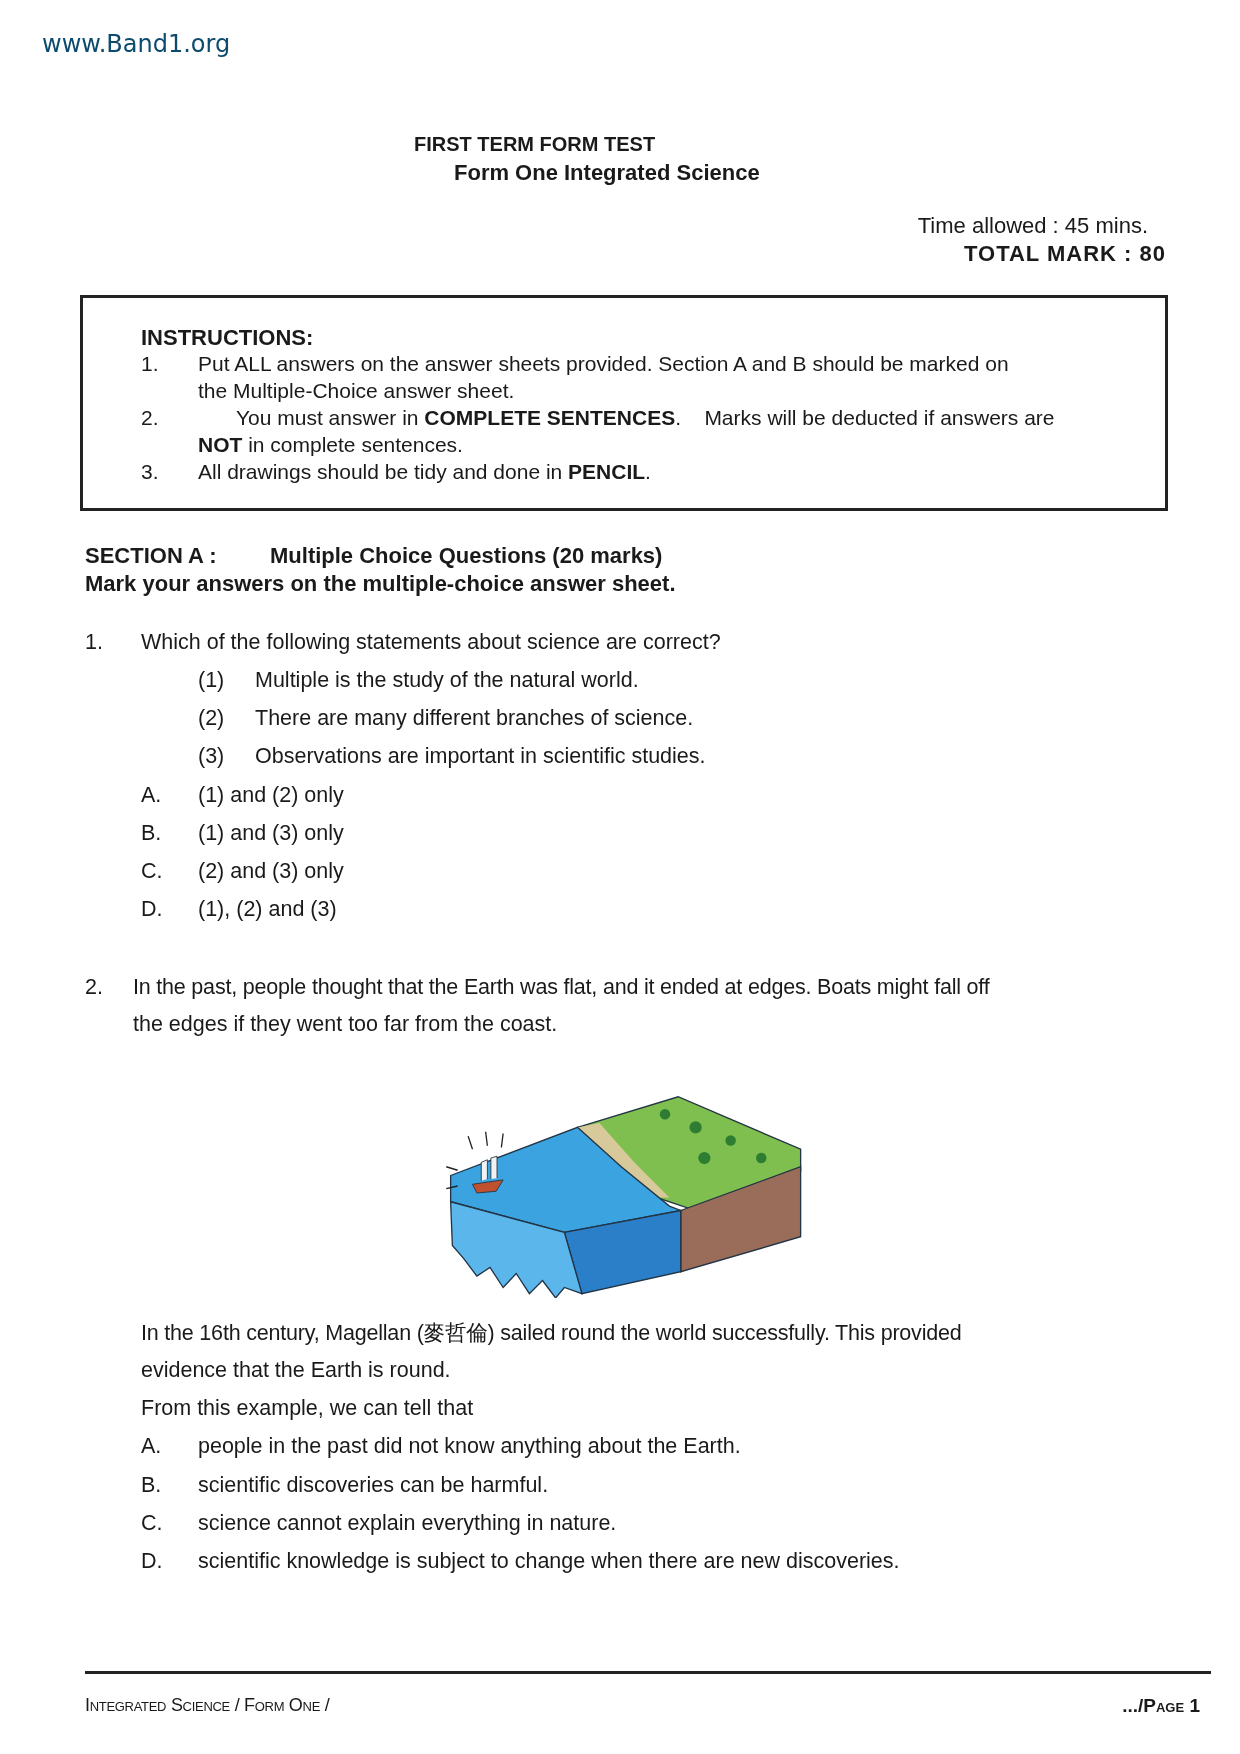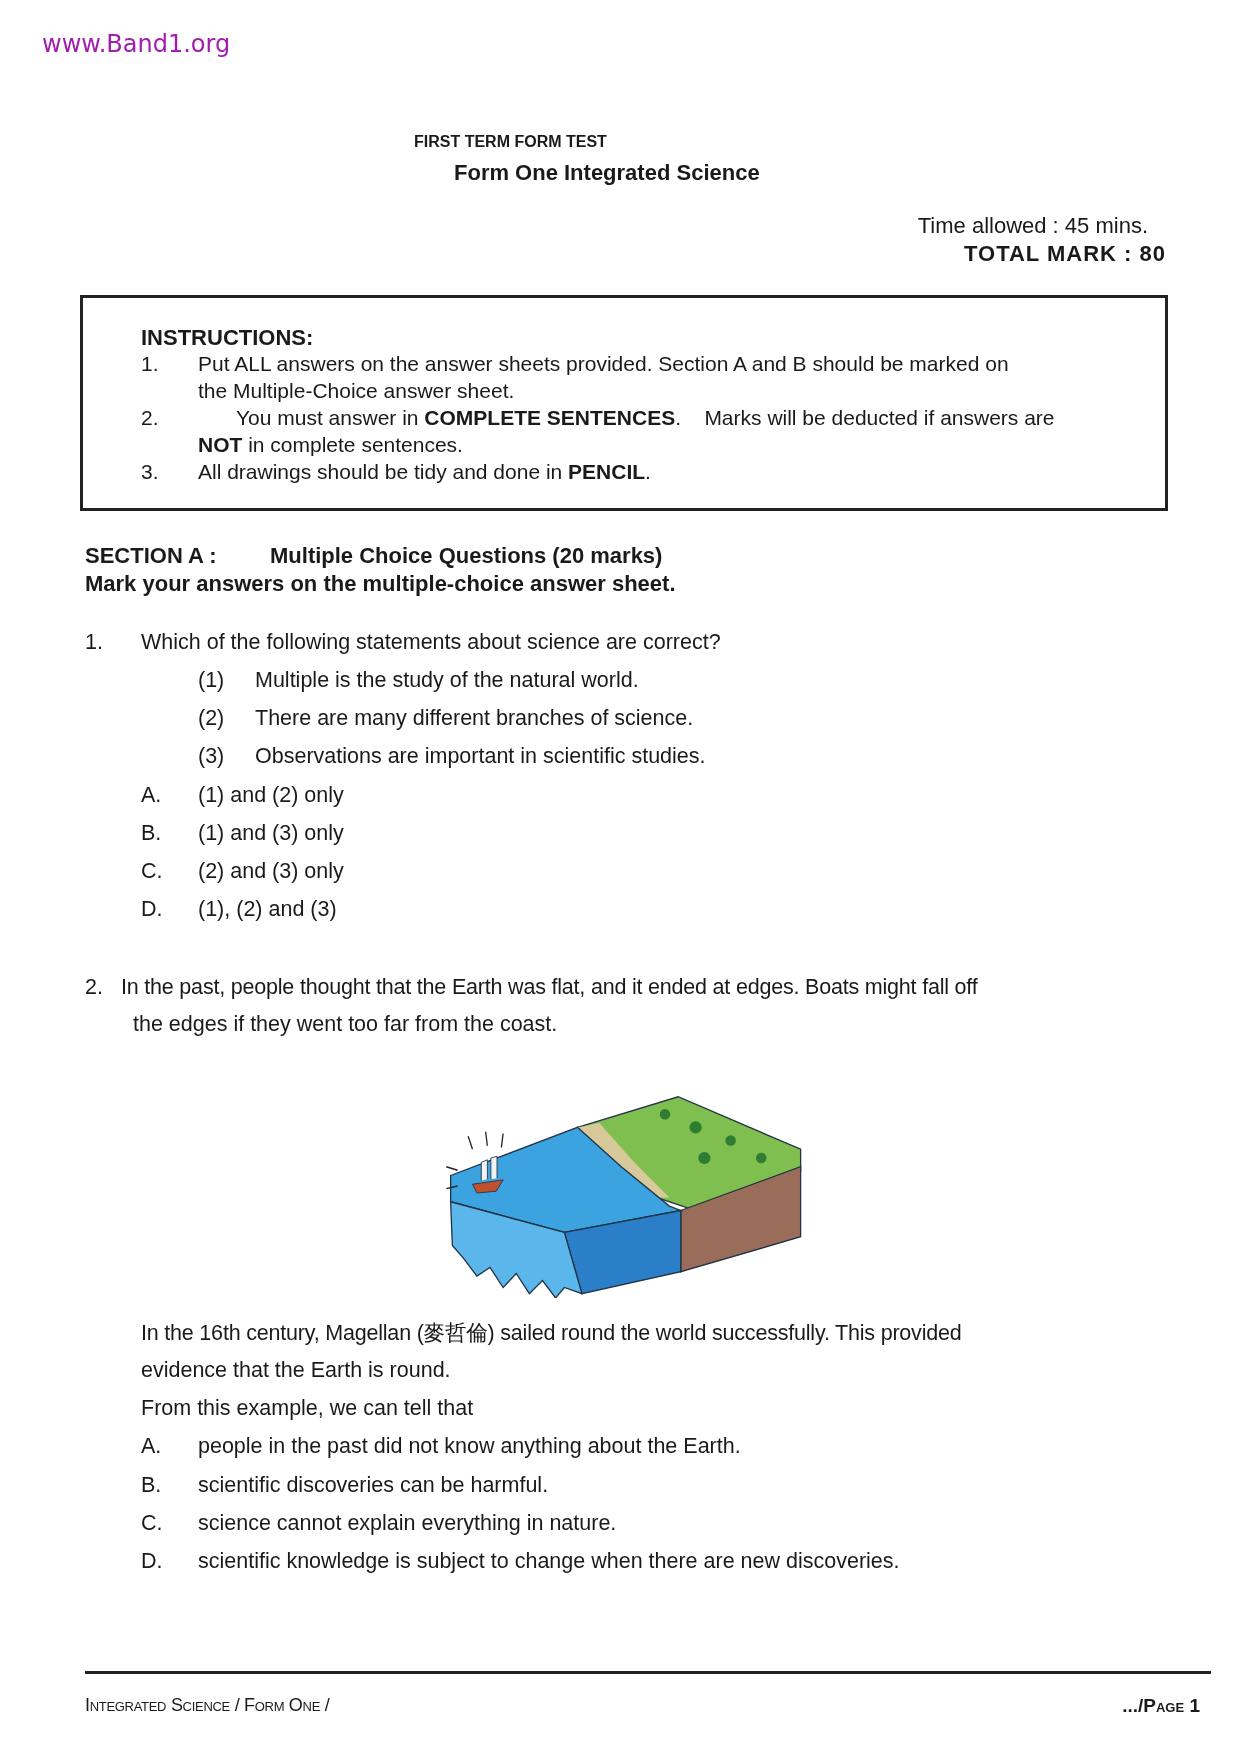--- a/index.html
+++ b/index.html
@@ -1,20 +1,20 @@
 <!DOCTYPE html>
 <html><head>
 <meta charset="utf-8">
 <style>
   html, body { margin:0; padding:0; background:#ffffff; }
   body { width:1240px; height:1754px; position:relative; overflow:hidden;
          font-family:"Liberation Sans", sans-serif; color:#1a1a1a; }
   .abs { position:absolute; white-space:nowrap; }
-  .url { left:42px; top:30px; font-family:"DejaVu Sans", sans-serif; font-size:24px; color:#a21caf; }
-  .title { left:414px; top:133px; font-size:16px; font-weight:bold; }
+  .url { left:42px; top:30px; font-family:"DejaVu Sans", sans-serif; font-size:24px; color:#0c4a6e; }
+  .title { left:414px; top:133px; font-size:20px; font-weight:bold; }
   .subtitle { left:454px; top:160px; font-size:22px; font-weight:bold; }
   .time { right:92px; top:213px; font-size:22px; text-align:right; }
   .total { right:74px; top:241px; font-size:22px; font-weight:bold; letter-spacing:1px; text-align:right; }
   .box { position:absolute; left:80px; top:295px; width:1088px; height:216px;
          border:3px solid #222; box-sizing:border-box; }
   .instr-head { left:141px; top:325px; font-size:22px; font-weight:bold; }
   .inum { font-size:21px; }
   .itext { font-size:21px; }
   .sec-a { left:85px; top:543px; font-size:22px; font-weight:bold; }
   .sec-a-title { left:270px; top:543px; font-size:22px; font-weight:bold; }
@@ -66,21 +66,21 @@
 <div class="abs q" style="left:141px; top:783px;">A.</div>
 <div class="abs q" style="left:198px; top:783px;">(1) and (2) only</div>
 <div class="abs q" style="left:141px; top:821px;">B.</div>
 <div class="abs q" style="left:198px; top:821px;">(1) and (3) only</div>
 <div class="abs q" style="left:141px; top:859px;">C.</div>
 <div class="abs q" style="left:198px; top:859px;">(2) and (3) only</div>
 <div class="abs q" style="left:141px; top:897px;">D.</div>
 <div class="abs q" style="left:198px; top:897px;">(1), (2) and (3)</div>
 
 <div class="abs q" style="left:85px; top:975px;">2.</div>
-<div class="abs q" style="left:121px; top:975px; letter-spacing:-0.2px;">In the past, people thought that the Earth was flat, and it ended at edges. Boats might fall off</div>
+<div class="abs q" style="left:133px; top:975px; letter-spacing:-0.2px;">In the past, people thought that the Earth was flat, and it ended at edges. Boats might fall off</div>
 <div class="abs q" style="left:133px; top:1012px;">the edges if they went too far from the coast.</div>
 
 <svg class="fig" viewBox="0 0 450 240">
 
   <path d="M165 45 L280 10 L420 70 L420 95 L300 140 L255 125 L215 90 Z" fill="#7fbf4f" stroke="#234" stroke-width="1.5"></path>
   <path d="M165 45 L190 40 L230 85 L270 125 L255 125 L215 90 Z" fill="#d8c99a"></path>
 
   <path d="M283 140 L420 90 L420 170 L283 210 Z" fill="#9a6d5a" stroke="#234" stroke-width="1.5"></path>
 
   <path d="M20 100 L165 45 L215 90 L270 135 L283 140 L150 165 L20 130 Z" fill="#3aa3e0" stroke="#234" stroke-width="1.5"></path>

